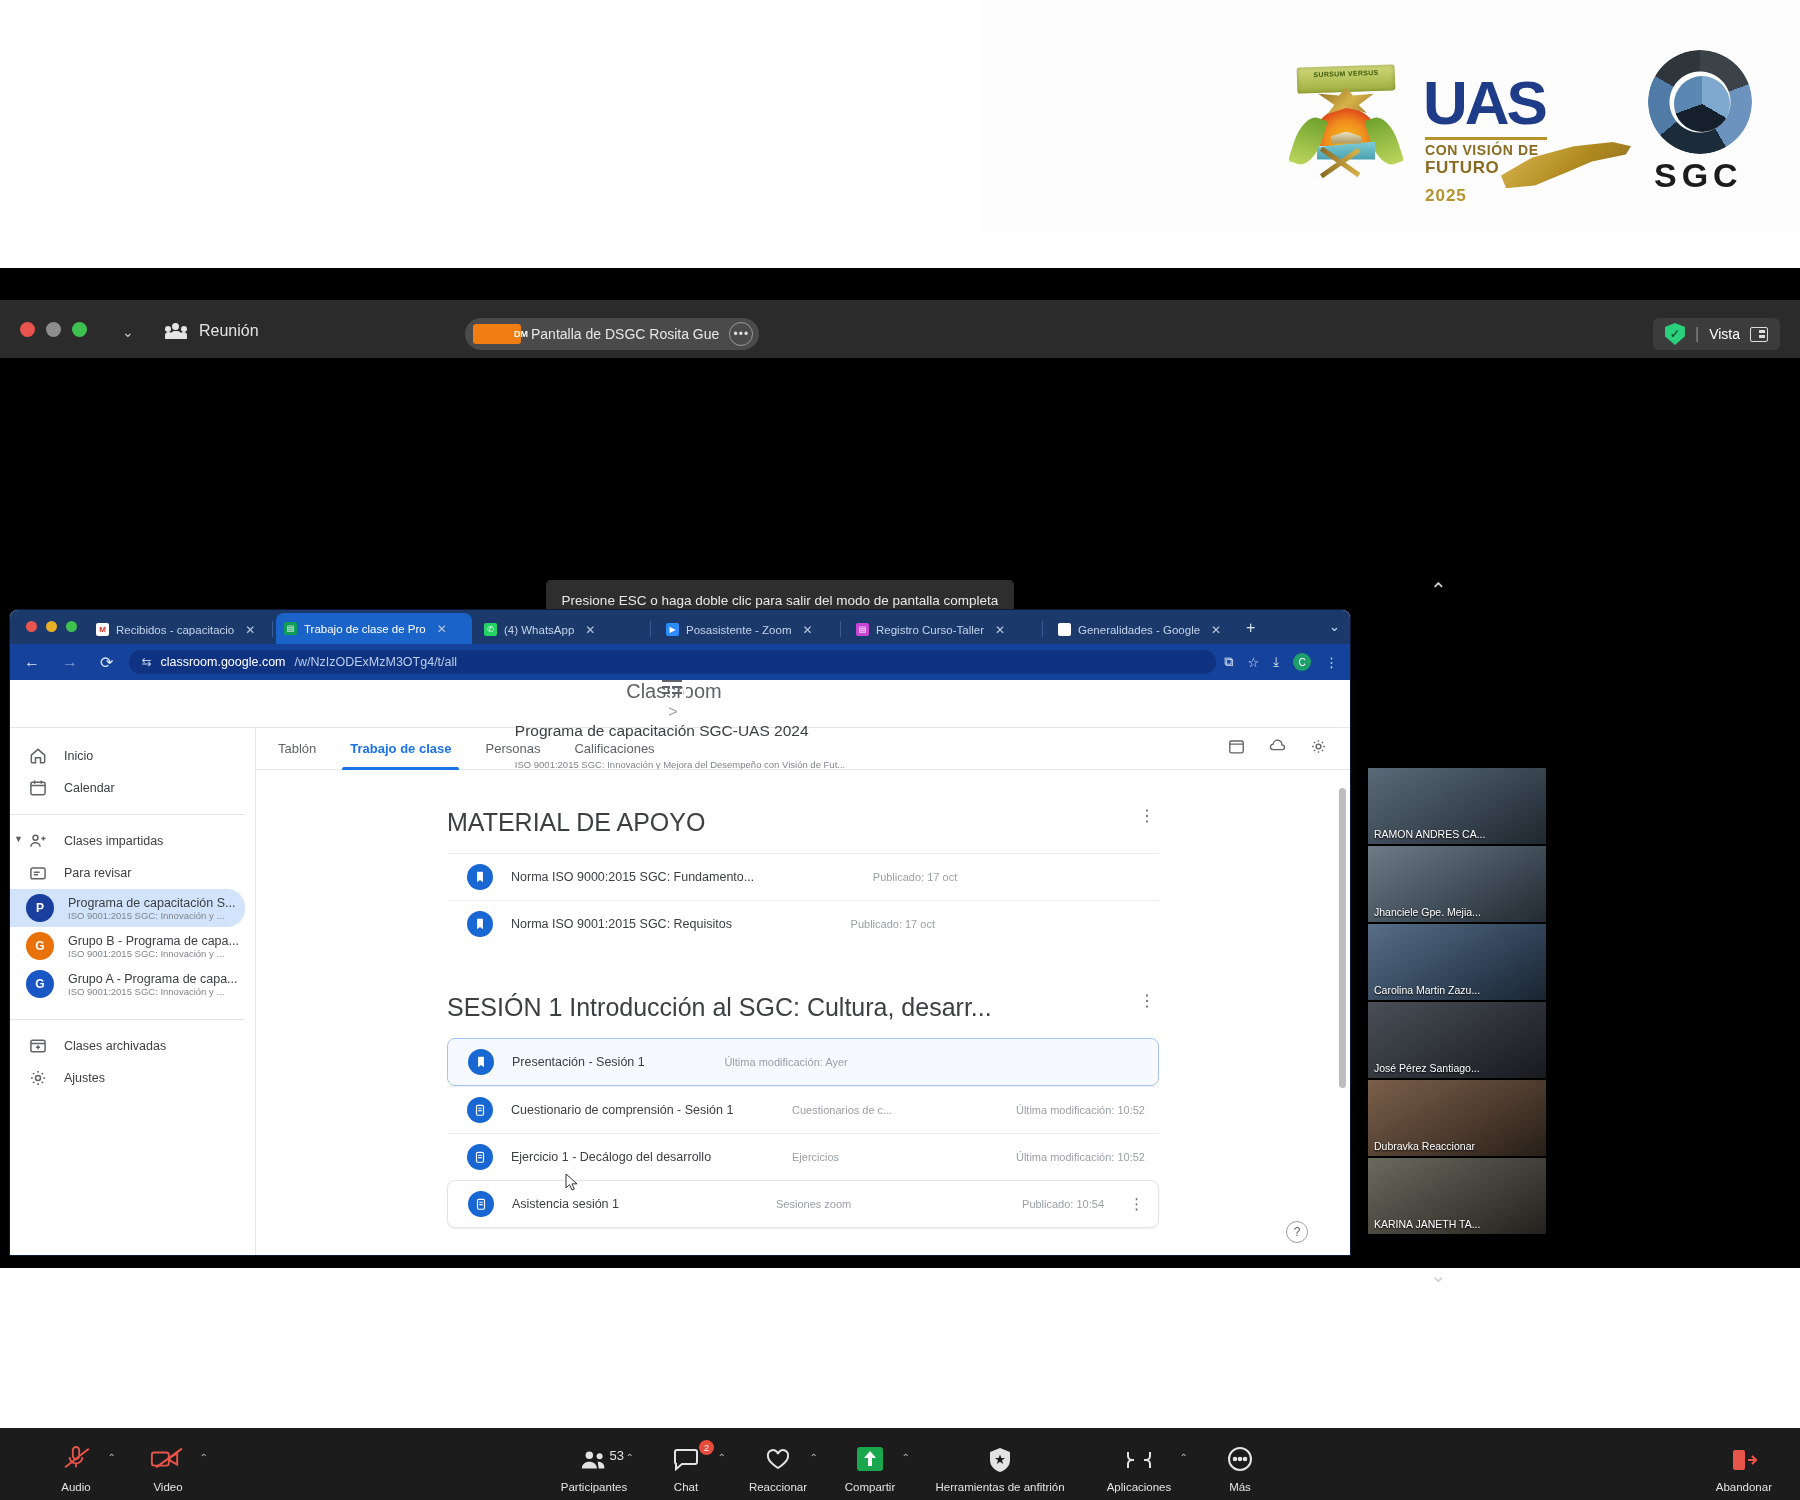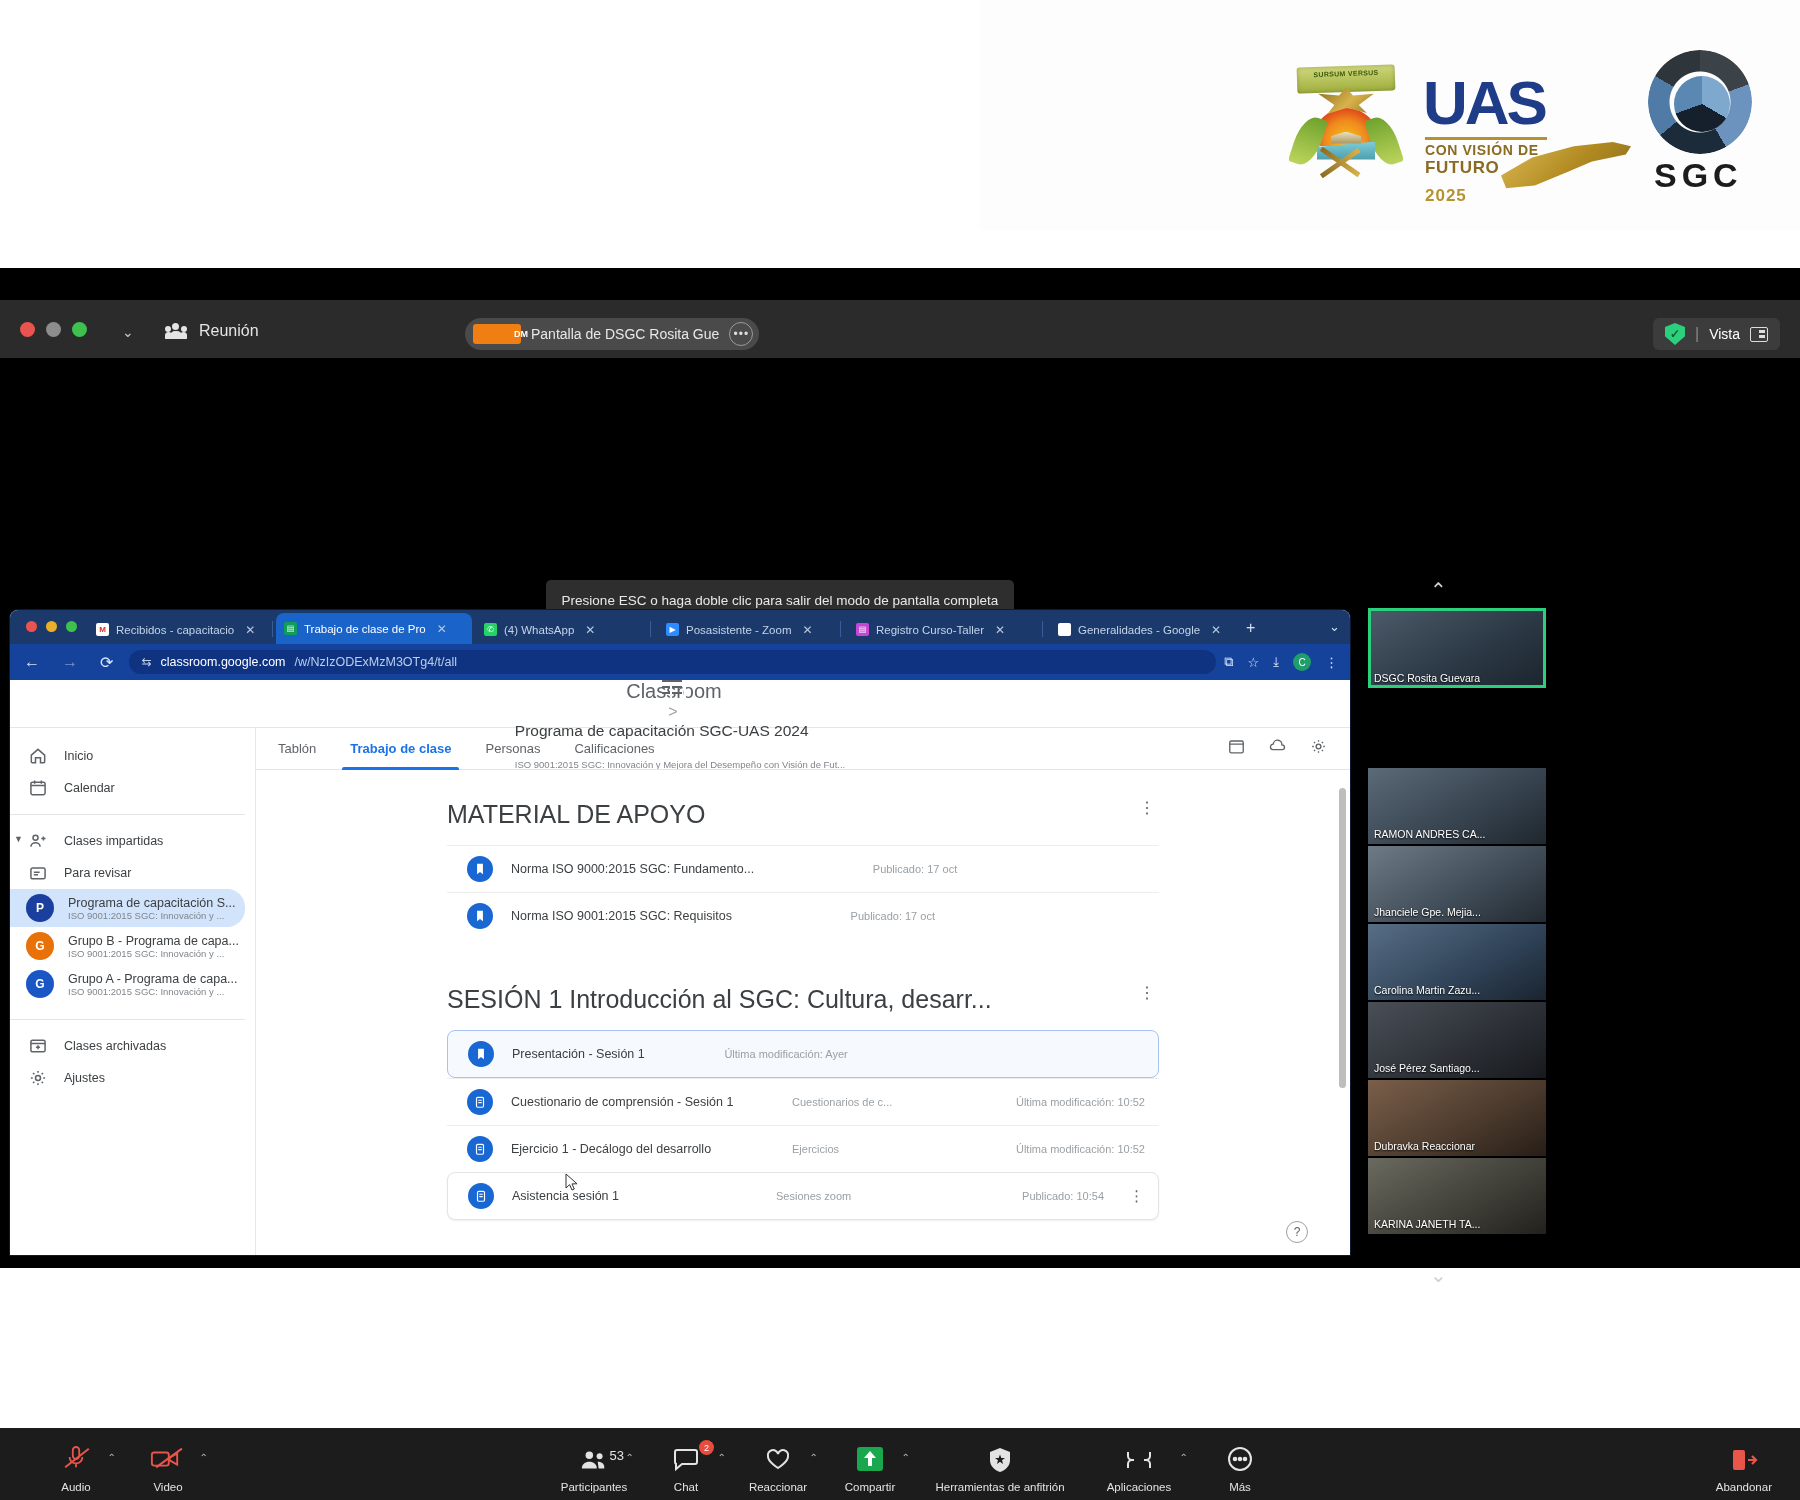--- a/index.html
+++ b/index.html
@@ -163,21 +163,21 @@
   .cr-main { flex:1; position:relative; border-left:1px solid #e8e8e8; }
   .cw-tabs { height:42px; display:flex; align-items:center; gap:34px; padding-left:22px;
      border-bottom:1px solid #e4e4e4; position:relative; }
   .cw-tab { font-size:13px; color:#5f6368; height:42px; display:flex; align-items:center; position:relative; }
   .cw-tab.active { color:#1a73e8; font-weight:bold; }
   .cw-tab.active::after { content:''; position:absolute; left:-8px; right:-8px; bottom:0; height:3px; background:#1a73e8; border-radius:2px 2px 0 0; }
   .cw-tabs .righticons { margin-left:auto; display:flex; gap:22px; padding-right:22px; color:#5f6368; }
 
   .cw-scroll { position:relative; height:485px; background:#fff; overflow:hidden; }
   .cw-inner { padding:30px 0 0 0; }
-  .sec-head { display:flex; align-items:flex-start; margin:0 auto; width:712px; }
+  .sec-head { display:flex; align-items:flex-start; margin:8px auto; width:712px; }
   .sec-title { font-size:25px; color:#3c4043; font-weight:normal; flex:1; white-space:nowrap; overflow:hidden; }
   .kebab { width:24px; color:#5f6368; text-align:center; font-size:16px; line-height:1; letter-spacing:0; }
   .items { width:712px; margin:16px auto 0; }
   .item { height:47px; display:flex; align-items:center; gap:18px; padding:0 14px 0 20px;
      border-top:1px solid #ededed; background:#fff; }
   .item.first { border-top:1px solid #ededed; }
   .item.sel { border:1px solid #a7c2ef; border-radius:8px; background:#f6f9fe; height:48px; }
   .item.hover { border:1px solid #e4e4e4; border-radius:8px; background:#fff; box-shadow:0 1px 2px rgba(0,0,0,.07); height:48px; }
   .doc-ico { width:26px; height:26px; border-radius:50%; background:#1967d2; color:#fff; flex:0 0 26px;
      display:flex; align-items:center; justify-content:center; }
@@ -587,23 +587,20 @@
         </div>
       </div>
     </div>
 
     <svg class="cursor" viewBox="0 0 14 19">
       <path d="M1 1 L1 15 L4.6 11.6 L7 17 L9.3 16 L7 10.9 L12 10.8 Z" fill="#fff" stroke="#333" stroke-width="1"></path>
     </svg>
 
     <div class="strip-up">⌃</div>
     <div class="strip">
-      <div class="tile active" style="top:0;background:linear-gradient(150deg,#4d5c6b,#2d3a47 55%,#1b242d);">
-        <span class="nm">DSGC Rosita Guevara</span>
-      </div>
       <div class="tile" style="top:160px;background:linear-gradient(150deg,#5b6a78,#36424e 60%,#1f272e);">
         <span class="nm">RAMON ANDRES CA...</span>
       </div>
       <div class="tile" style="top:238px;background:linear-gradient(150deg,#6e7a86,#3e4a55 60%,#232a31);">
         <span class="nm">Jhanciele Gpe. Mejia...</span>
       </div>
       <div class="tile" style="top:316px;background:linear-gradient(150deg,#586e86,#2f4257 60%,#1a242f);">
         <span class="nm">Carolina Martin Zazu...</span>
       </div>
       <div class="tile" style="top:394px;background:linear-gradient(150deg,#4a4f57,#2b2f35 60%,#17191d);">

